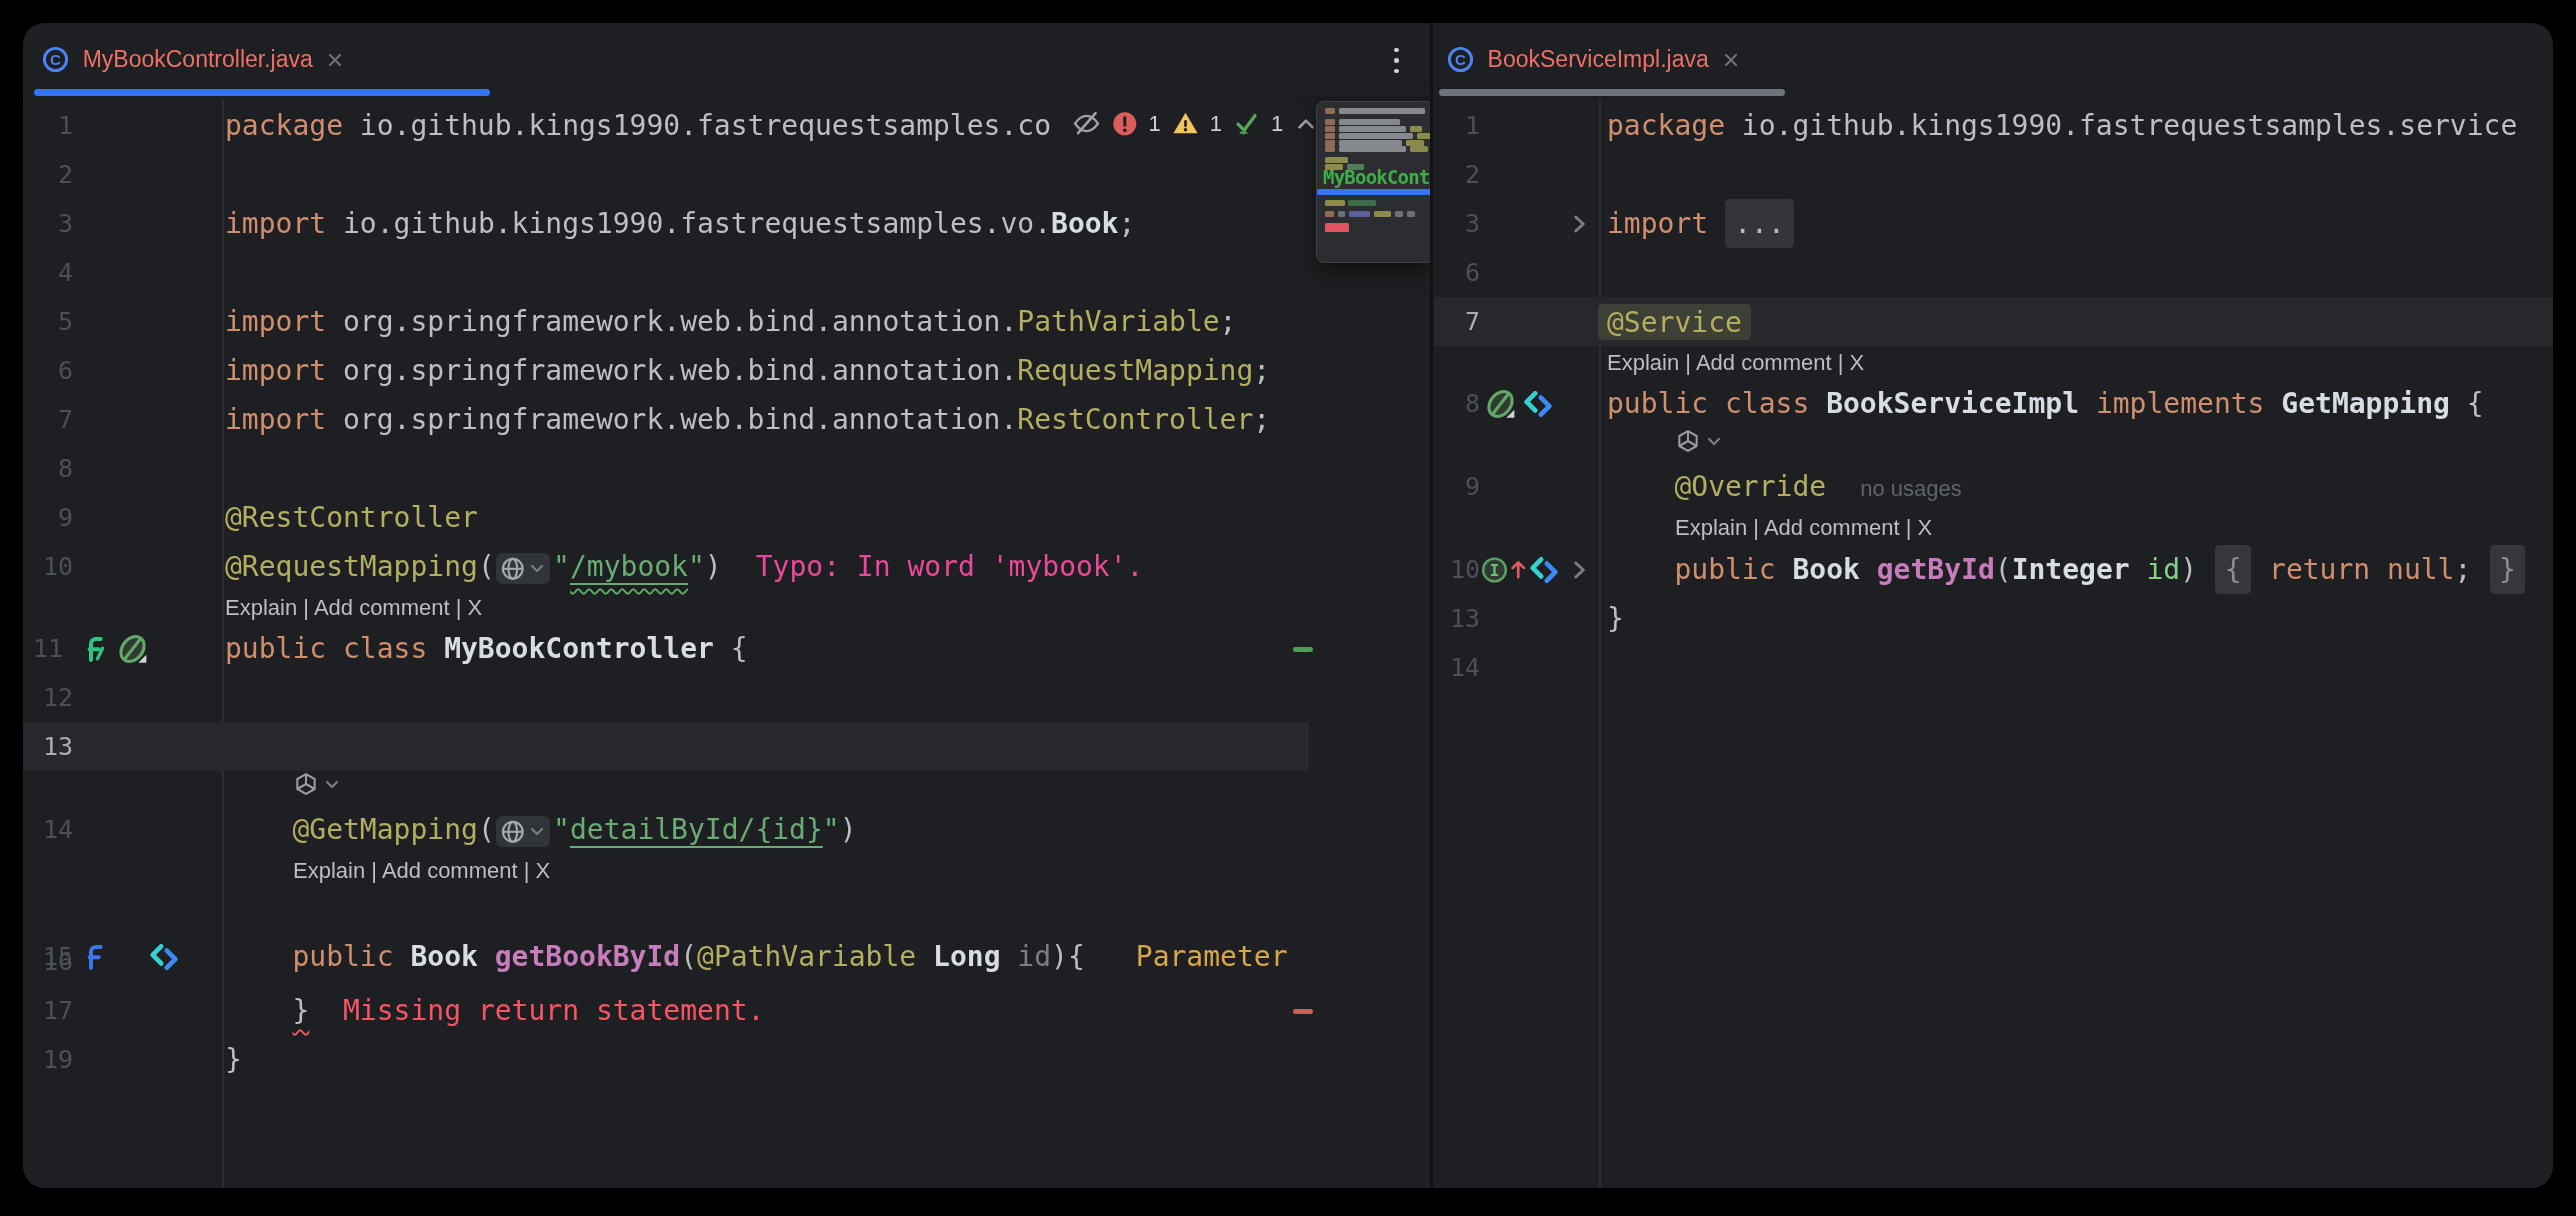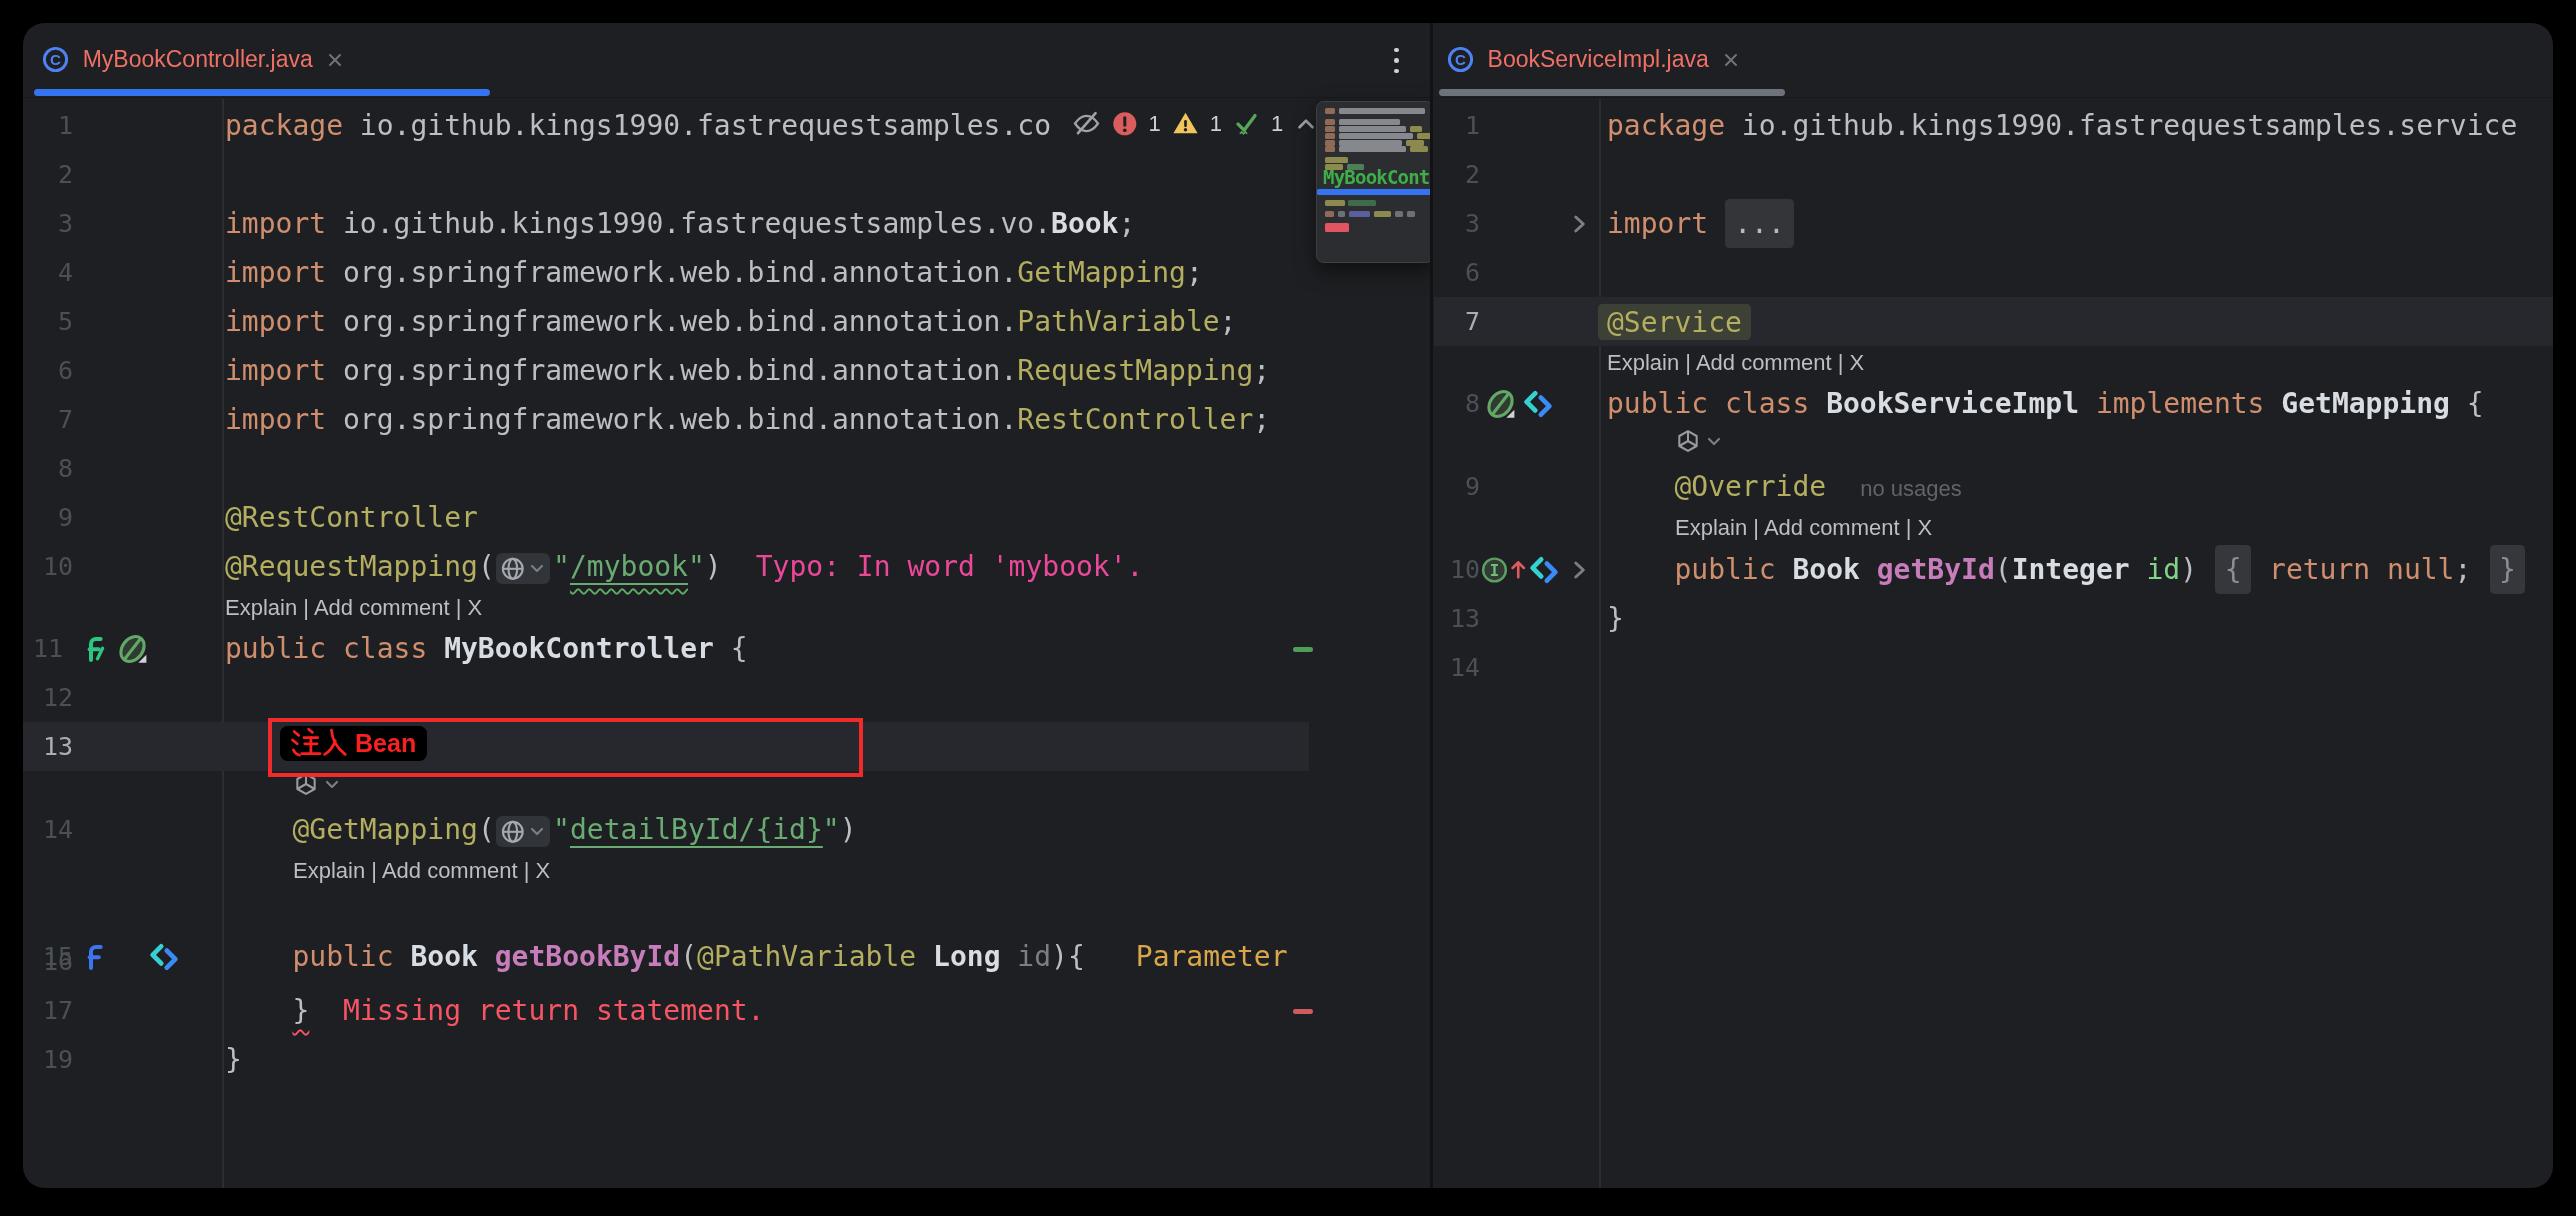--- a/index.html
+++ b/index.html
@@ -141,54 +141,36 @@
           <div class="mm-bar mmc-dkgreen" style="left: 31px; top: 98px; width: 27.6px;"></div>
           <div class="mm-bar mmc-brown" style="left: 7.7px; top: 109px; width: 9.2px;"></div>
           <div class="mm-bar mmc-gray2" style="left: 20.7px; top: 109px; width: 7.7px;"></div>
           <div class="mm-bar mmc-purple" style="left: 32px; top: 109px; width: 21.4px;"></div>
           <div class="mm-bar mmc-olive" style="left: 57px; top: 109px; width: 17px;"></div>
           <div class="mm-bar mmc-gray2" style="left: 78px; top: 109px; width: 7.7px;"></div>
           <div class="mm-bar mmc-gray2" style="left: 90px; top: 109px; width: 7.7px;"></div>
           <div class="mm-bar mmc-red" style="left: 7.7px; top: 121px; width: 24.5px; height: 8.4px;"></div>
         </div>
 
-      <div class="redbox">
-        <div class="redbox-label">
-          <svg width="57" height="32" viewBox="0 0 74 42" fill="none" stroke="#fb2020" stroke-width="3.6" stroke-linecap="round">
-            <path d="M5 6 l6 5"></path>
-              <path d="M3 17 l6 5"></path>
-              <path d="M4 30 q3 6 8 7"></path>
-            <path d="M24 3 l5 4"></path>
-              <path d="M18 14 h18"></path>
-              <path d="M19 22 h16"></path>
-              <path d="M15 35 h24"></path>
-              <path d="M27 14 v21"></path>
-            <path d="M54 4 c1 12 8 24 18 32"></path>
-              <path d="M59 18 c-3 9 -9 15 -14 18"></path>
-          </svg>
-          <span>Bean</span>
-        </div>
-      </div>
 
       <div class="stripe" style="left:1270px;top:548px;background:#4f9e58;"></div>
       <div class="stripe" style="left:1270px;top:910px;background:#cf5b5b;"></div>
     <div class="row" style="top: 1.5px; height: 49px;">
           <span class="lnum" style="width: 50px;">1</span>
           <span class="codebody" style="left: 202px;"><span class="c-kw">package </span><span class="c-id">io.github.kings1990.fastrequestsamples.co</span></span>
         </div>
         <div class="row" style="top: 51px; height: 49px;">
           <span class="lnum" style="width: 50px;">2</span>
         </div>
         <div class="row" style="top: 100px; height: 49px;">
           <span class="lnum" style="width: 50px;">3</span>
           <span class="codebody" style="left: 202px;"><span class="c-kw">import </span><span class="c-id">io.github.kings1990.fastrequestsamples.vo.</span><span class="c-cls">Book</span><span class="c-id">;</span></span>
         </div>
         <div class="row" style="top: 149px; height: 49px;">
           <span class="lnum" style="width: 50px;">4</span>
-          <span class="codebody" style="left: 202px;"><span class="c-kw">import </span><span class="c-id">org.springframework.web.bind.annotation.</span><span class="c-ann">GetMapping</span><span class="c-id">;</span></span>
         </div>
         <div class="row" style="top: 198px; height: 49px;">
           <span class="lnum" style="width: 50px;">5</span>
           <span class="codebody" style="left: 202px;"><span class="c-kw">import </span><span class="c-id">org.springframework.web.bind.annotation.</span><span class="c-ann">PathVariable</span><span class="c-id">;</span></span>
         </div>
         <div class="row" style="top: 247px; height: 49px;">
           <span class="lnum" style="width: 50px;">6</span>
           <span class="codebody" style="left: 202px;"><span class="c-kw">import </span><span class="c-id">org.springframework.web.bind.annotation.</span><span class="c-ann">RequestMapping</span><span class="c-id">;</span></span>
         </div>
         <div class="row" style="top: 296px; height: 49px;">

